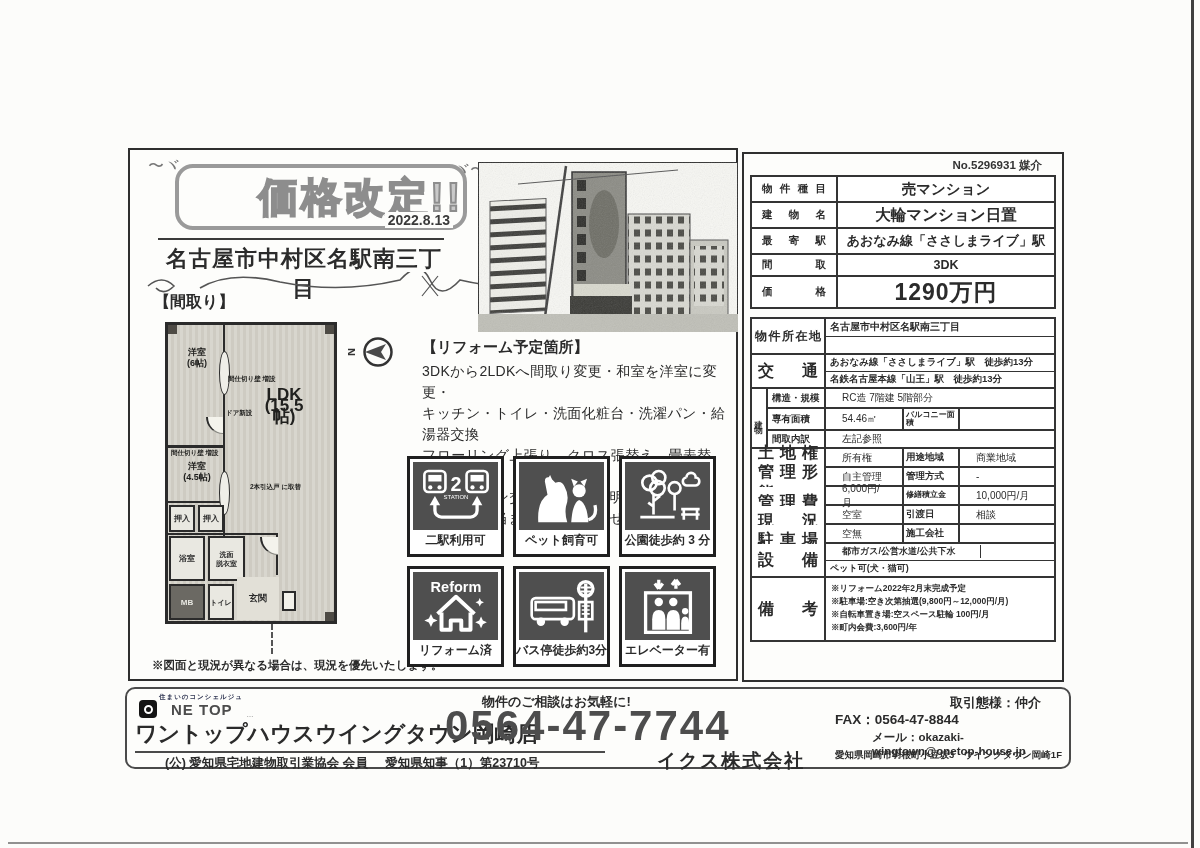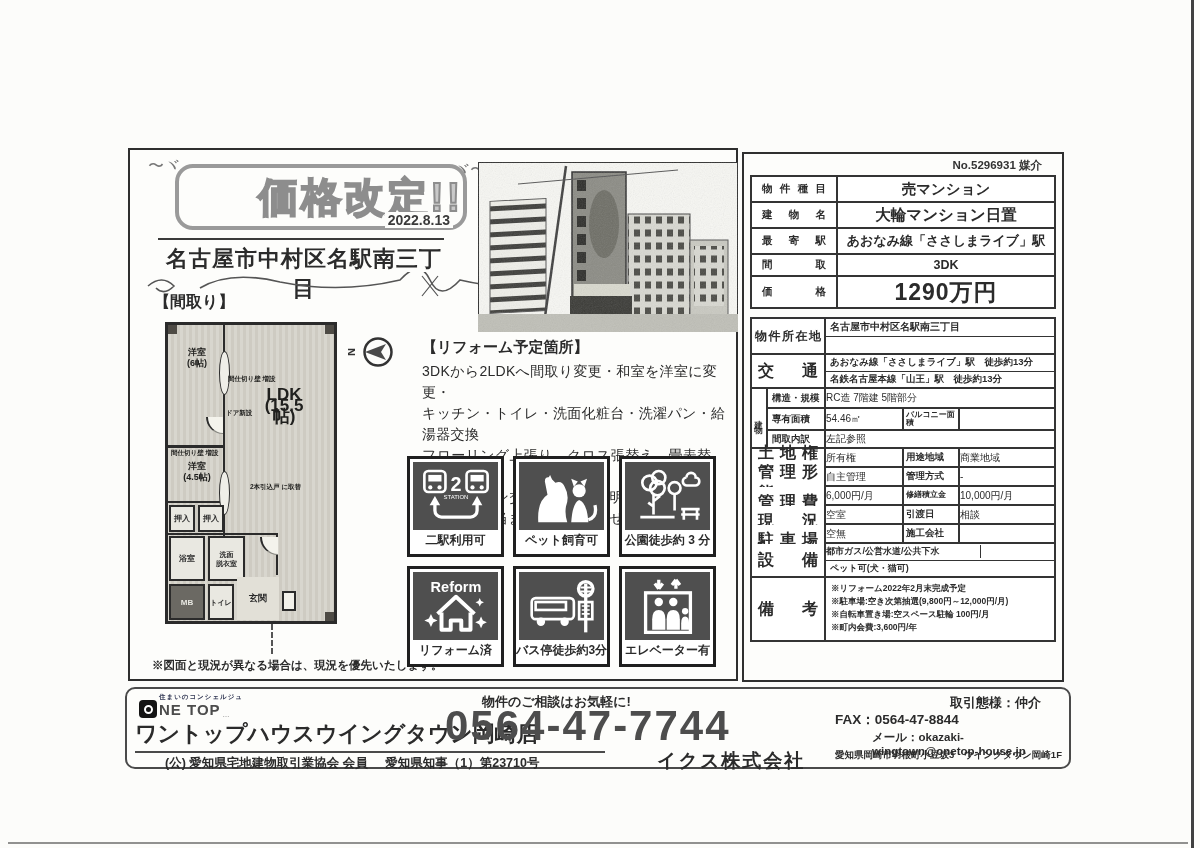--- a/index.html
+++ b/index.html
@@ -81,21 +81,21 @@
   .h22{height:22px} .h24{height:24px} .h26{height:26px} .h32{height:32px} .h34{height:34px}
   .fs13{font-size:13px} .fs14{font-size:14.5px} .fs12{font-size:12.5px}
   .price { font-size:23px; letter-spacing:1px; }
 
   .dtable { width:306px; border:2px solid #343434; margin-top:8px; background:#fff; font-size:10px; }
   .drow { display:flex; }
   .drow + .drow { border-top:2px solid #343434; }
   .dlbl { width:74px; border-right:2px solid #343434; display:flex; align-items:center; padding:15px 6px;
           font-weight:bold; font-size:16px; background:#fff; }
   .dlbl.small { font-size:12px; padding:0 3px; }
-  .dval { display:flex; align-items:center; padding:0 0; }
+  .dval { display:flex; align-items:center; padding:0 16px; }
   .dcol { flex:1; display:flex; flex-direction:column; }
   .dline { flex:1; display:flex; align-items:center; padding:0 4px; font-weight:bold; font-size:10px; }
   .dline + .dline { border-top:1.5px solid #343434; }
   .vcell { width:16px; border-right:2px solid #343434; display:flex; align-items:center; justify-content:center;
            writing-mode:vertical-rl; text-orientation:upright; font-size:8.5px; font-weight:bold; letter-spacing:5px; }
   .bgroup { flex:1; display:flex; flex-direction:column; }
   .brow { display:flex; }
   .brow + .brow { border-top:2px solid #343434; }
   .blbl { width:58px; border-right:2px solid #343434; display:flex; align-items:center; padding:0 4px;
           font-weight:bold; font-size:9.5px; }
@@ -105,21 +105,21 @@
   .c4 { flex:1; }
   .h18{height:18px} .h19{height:19px}
   .eq-sub { flex:1; display:flex; }
   .eq-spacer { width:74px; border-left:1.5px solid #343434; }
   .notes-box { flex:1; padding:4px 5px; font-size:8.5px; font-weight:bold; line-height:13px; }
 
   
   .footer { position:absolute; left:125px; top:687px; width:946px; height:82px;
             border:2px solid #4a4a4a; border-radius:10px; background:#fdfdfb; }
   .logo-tagline { position:absolute; left:32px; top:4px; font-size:6.5px; font-weight:bold; color:#2d3350; letter-spacing:1px; }
-  .logo-row { position:absolute; left:12px; top:11px; display:flex; align-items:center; gap:2px; }
+  .logo-row { position:absolute; left:12px; top:11px; display:flex; align-items:center; gap:14px; }
   .logo-mark { width:18px; height:18px; background:#141414; border-radius:4px; display:flex; align-items:center; justify-content:center; }
   .logo-mark span { width:9px; height:9px; border:2.5px solid #fff; border-radius:50%; }
   .logo-text { font-size:15px; font-weight:bold; letter-spacing:1px; color:#4c4c4c; }
   .logo-dots { font-size:7px; color:#666; align-self:flex-end; }
   .store-name { position:absolute; left:8px; top:30px; font-size:22px; font-weight:bold; white-space:nowrap; }
   .footer-rule { position:absolute; left:8px; top:62px; width:470px; height:2px; background:#4a4a4a; }
   .membership-line { position:absolute; left:38px; top:66px; font-size:12.5px; font-weight:bold; white-space:nowrap; }
   .membership-line span { margin-right:14px; }
   .contact-note { position:absolute; left:355px; top:4px; font-size:13px; font-weight:bold; }
   .phone { position:absolute; left:318px; top:13px; font-size:42px; font-weight:bold; letter-spacing:2px;

